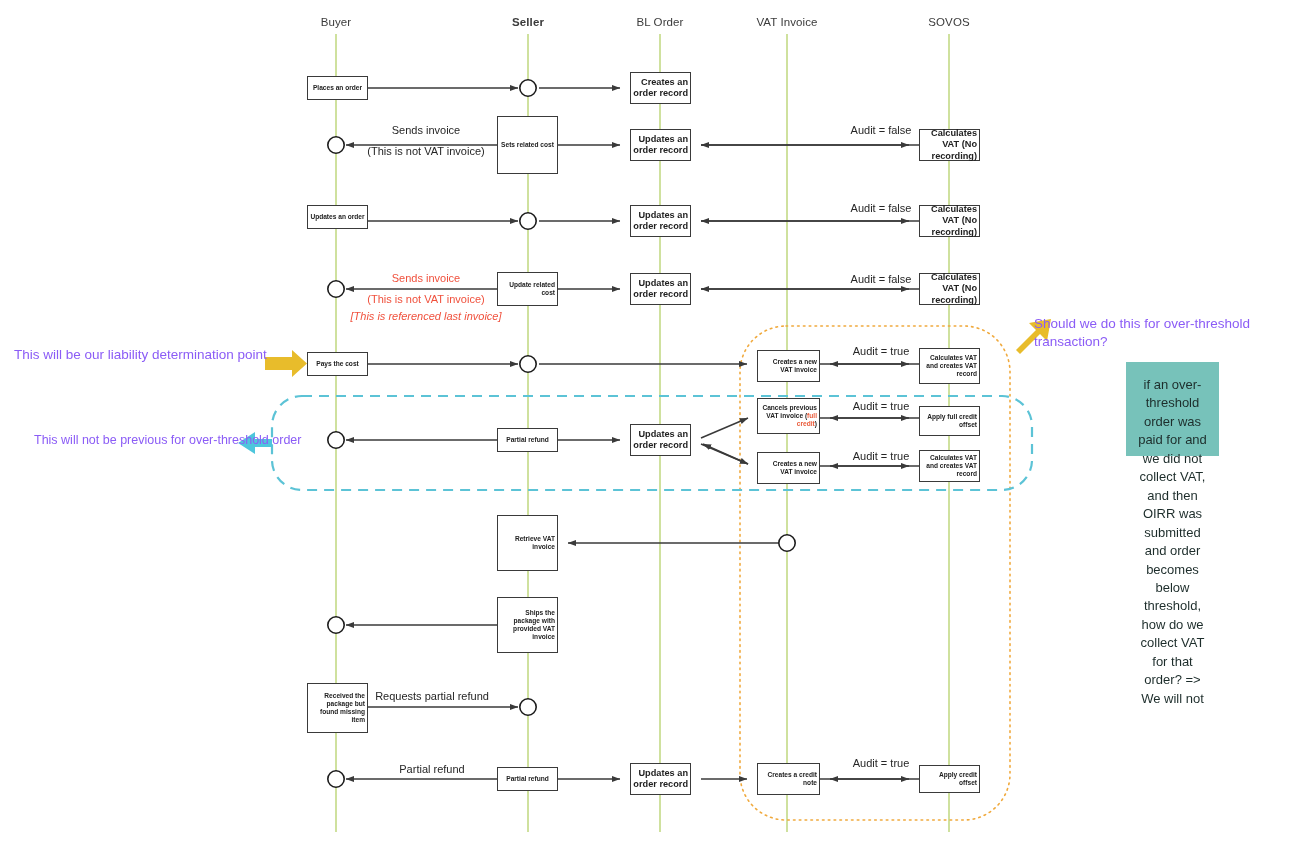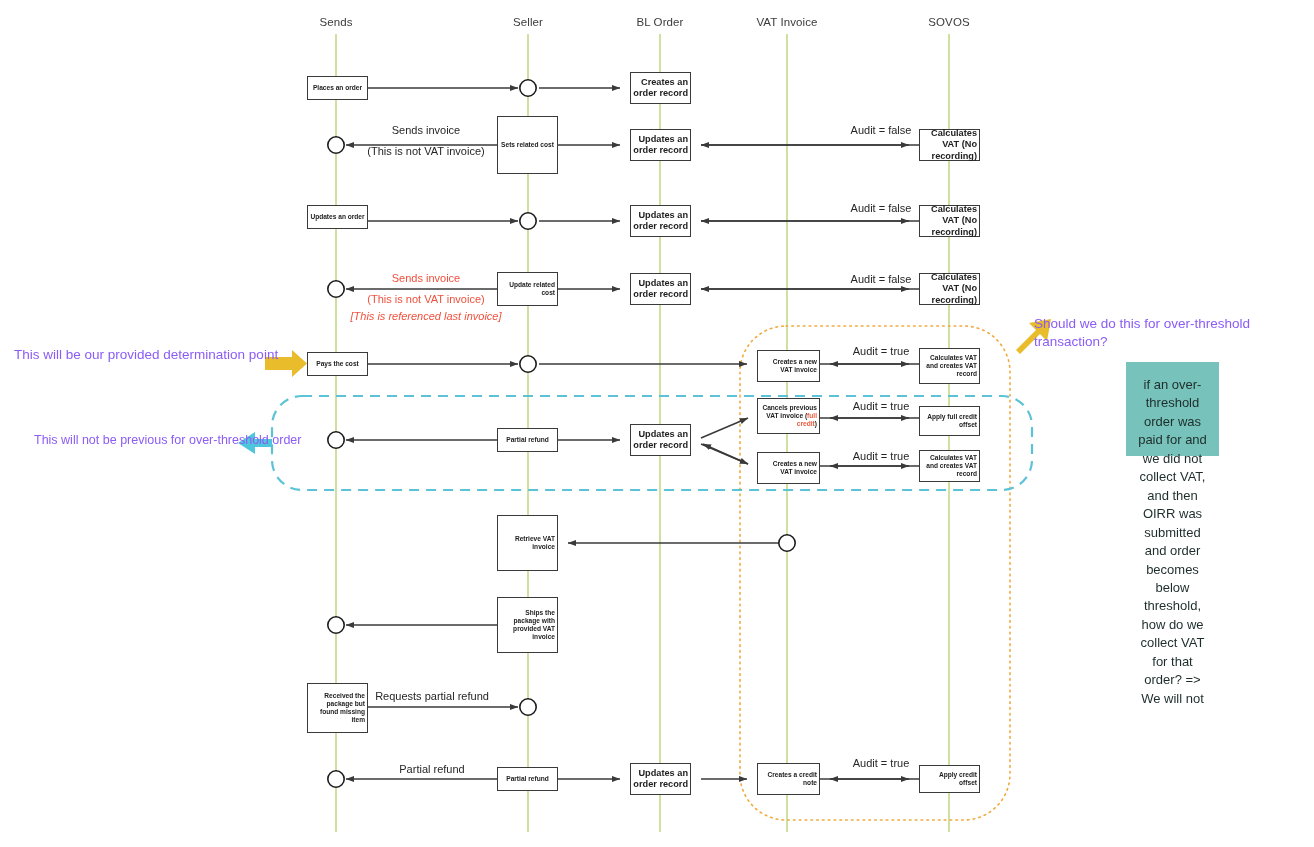--- a/index.html
+++ b/index.html
@@ -203,22 +203,22 @@
 
     <g fill="#e8bc2b">
       <path d="M1016,350 L1036,330 L1029,323 L1051,319 L1047,341 L1040,334 L1020,354 z"></path>
     </g>
 
     <g fill="#4ec6dc">
       <path d="M272,439 L255,439 L255,432 L238,443 L255,454 L255,447 L272,447 z"></path>
     </g>
   </svg>
 
-  <div class="col-head" style="left:336px;top:16px;">Sends</div>
-  <div class="col-head" style="left:528px;top:16px;">Seller</div>
+  <div class="col-head" style="left:336px;top:16px;">Buyer</div>
+  <div class="col-head" style="left:528px;top:16px;font-weight:bold;">Seller</div>
   <div class="col-head" style="left:660px;top:16px;">BL Order</div>
   <div class="col-head" style="left:787px;top:16px;">VAT Invoice</div>
   <div class="col-head" style="left:949px;top:16px;">SOVOS</div>
 
   <div class="node small" style="left:307px;top:76px;width:61px;height:24px;">Places an order</div>
 
   <div class="node med" style="left:630px;top:72px;width:61px;height:32px;">Creates an order record</div>
 
   <div class="node small" style="left:497px;top:116px;width:61px;height:58px;">Sets related cost</div>
 
@@ -283,21 +283,21 @@
   <div class="elabel lg red" style="left:426px;top:310px;font-style:italic;">[This is referenced last invoice]</div>
   <div class="elabel lg" style="left:881px;top:273px;">Audit = false</div>
   <div class="elabel lg" style="left:881px;top:345px;">Audit = true</div>
   <div class="elabel lg" style="left:881px;top:400px;">Audit = true</div>
   <div class="elabel lg" style="left:881px;top:450px;">Audit = true</div>
   <div class="elabel lg" style="left:432px;top:690px;">Requests partial refund</div>
   <div class="elabel lg" style="left:432px;top:763px;">Partial refund</div>
   <div class="elabel lg" style="left:881px;top:757px;">Audit = true</div>
 
   <div class="anno" style="left:14px;top:346px;">
-    <div>This will be our provided determination point</div>
+    <div>This will be our liability determination point</div>
   </div>
 
   <div class="anno" style="left:34px;top:432px;font-size:12.5px;">
     <div>This will not be previous for over-threshold order</div>
   </div>
 
   <div class="anno right" style="left:1034px;top:315px;">
     <div>Should we do this for over-threshold transaction?</div>
   </div>
 

